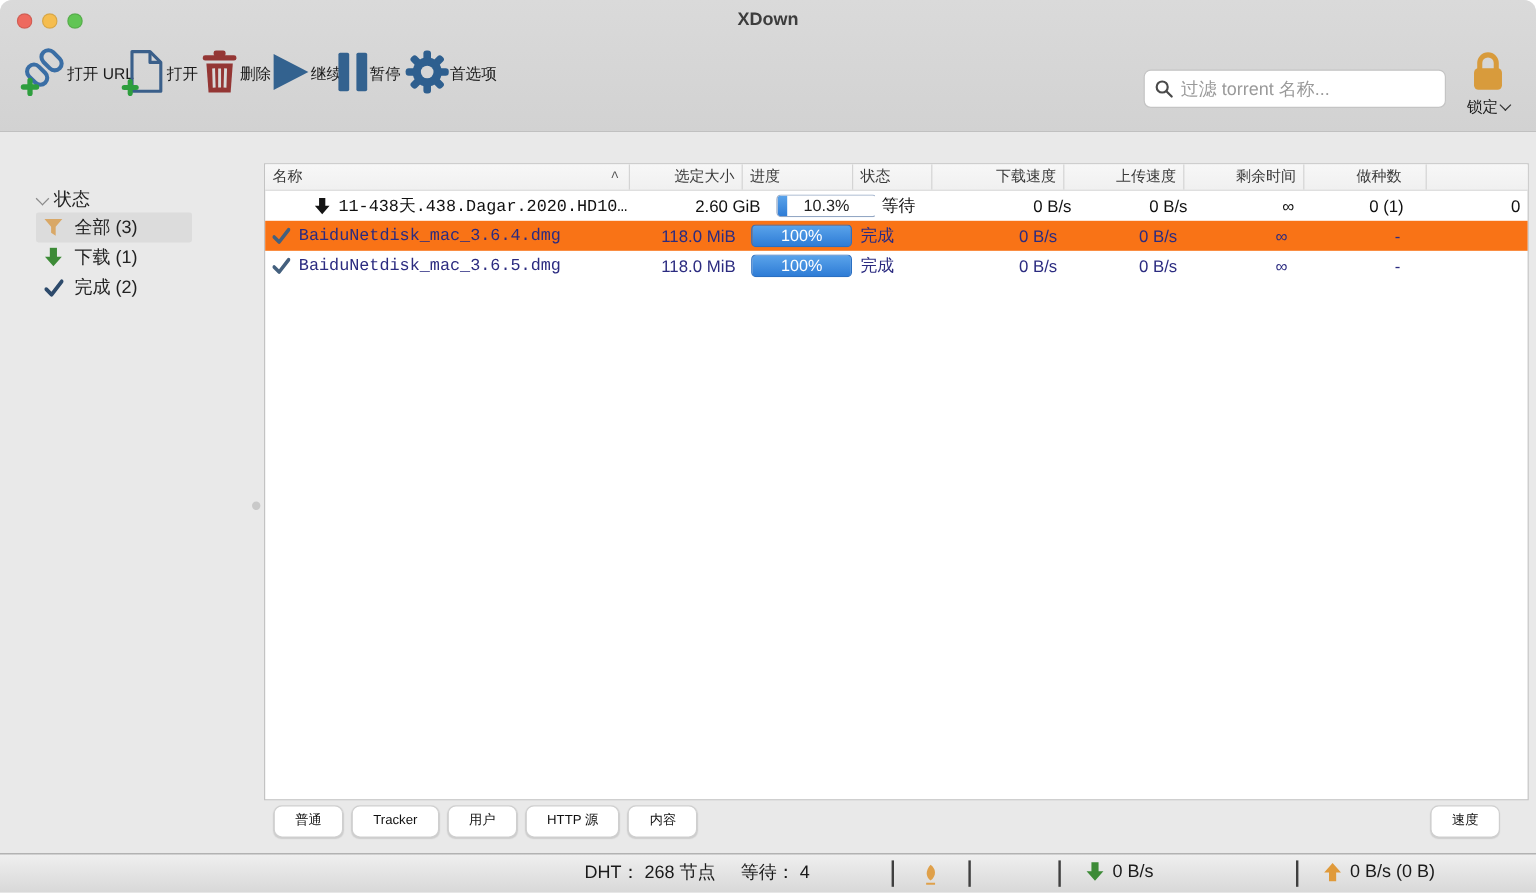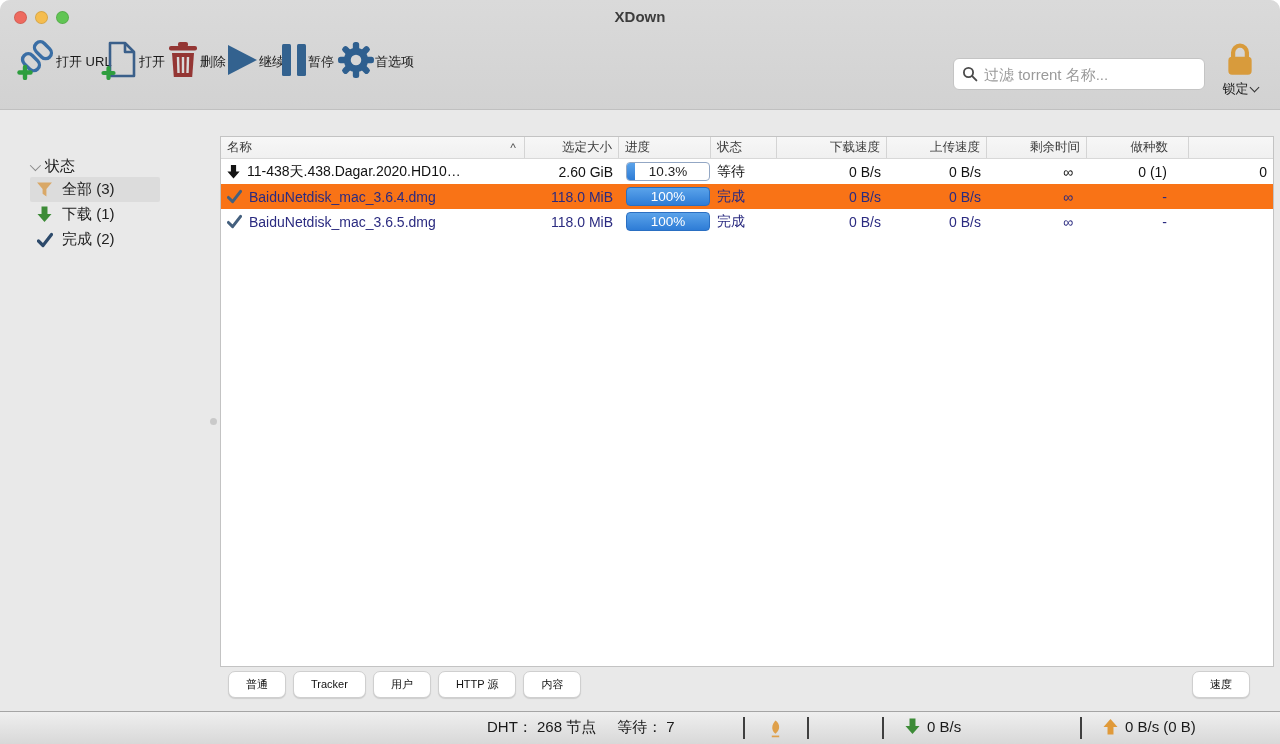--- a/index.html
+++ b/index.html
@@ -49,30 +49,30 @@
   
   .panel { position:absolute; left:220px; top:136px; width:1054px; height:531px;
            background:#fff; border:1px solid #c3c3c3; }
   .thead { display:flex; height:22px; background:linear-gradient(#f7f7f7,#f0f0f0);
            border-bottom:1px solid #d8d8d8; font-size:12.5px; color:#3a3a3a; align-items:center; }
   .th { height:100%; display:flex; align-items:center; border-right:1px solid #d4d4d4; padding:0 6px; }
   .th:last-child { border-right:none; }
   .trow { display:flex; height:25px; align-items:center; font-size:14px; }
   .trow.alt { background:#f97316; }
   .td { padding:0 6px; white-space:nowrap; overflow:hidden; }
-  .col-name { width:304px; } .col-size { width:94px; } .col-prog { width:92px; }
+  .col-name { width:304px;font-family:Liberation Mono, monospace; } .col-size { width:94px; } .col-prog { width:92px; }
   .col-stat { width:66px; } .col-dl { width:110px; } .col-ul { width:100px; }
   .col-eta { width:100px; } .col-seed { width:102px; } .col-extra { width:84px; }
   .r { justify-content:flex-end; text-align:right; }
   .th.r { justify-content:flex-end; }
   .th.col-seed { padding-right:20px; } .td.col-seed { padding-right:22px; }
   .td.col-eta { padding-right:14px; }
   .sortcaret { margin-left:auto; color:#555; font-size:12px; padding-right:2px; }
   .namecell { display:flex; align-items:center; gap:7px; }
-  .row-black { color:#111; } .row-navy { color:#2b2b80; }
+  .row-black { color:#111;padding-left:35px; } .row-navy { color:#2b2b80; }
   .bar { position:relative; width:84px; height:19px; border-radius:4px; overflow:hidden;
          margin-left:1px; }
   .bar.partial { background:#fff; border:1px solid #93a7c4; }
   .bar.done { border:1px solid #2a6fc2; background:linear-gradient(#5aa3ea,#2e7cd6); }
   .bar-fill { position:absolute; left:0; top:0; bottom:0; background:linear-gradient(#5aa3ea,#2e7cd6); }
   .bar-text { position:relative; z-index:1; text-align:center; line-height:18px; font-size:13.5px; }
   .bar.partial .bar-text { color:#222; }
   .bar.done .bar-text { color:#fff; }
 
   .splitter-dot { position:absolute; left:210px; top:418px; width:7px; height:7px;
@@ -357,21 +357,21 @@
     <div class="tabbtn">Tracker</div>
     <div class="tabbtn">用户</div>
     <div class="tabbtn">HTTP 源</div>
     <div class="tabbtn">内容</div>
   </div>
   <div class="tabbtn speedbtn">速度</div>
 
   <div class="statusbar">
     <div class="sb-item" style="left:487px;">
       <span>DHT： 268 节点</span>
-      <span style="margin-left:14px;">等待： 7</span>
+      <span style="margin-left:14px;">等待： 4</span>
     </div>
     <div class="sdiv" style="left:743px;"></div>
     <div class="sb-item" style="left:767px;top:8px;">
       <svg width="17" height="18" viewBox="0 0 16 17">
         <path d="M8 0.5 C 12.2 3.5 13 9 8 13 C 3.8 10 4 4.8 8 0.5 z" fill="#dfa04a"></path>
         <line x1="4.5" y1="15.5" x2="11.5" y2="15.5" stroke="#dfa04a" stroke-width="1.6"></line>
       </svg>
     </div>
     <div class="sdiv" style="left:807px;"></div>
     <div class="sdiv" style="left:882px;"></div>

